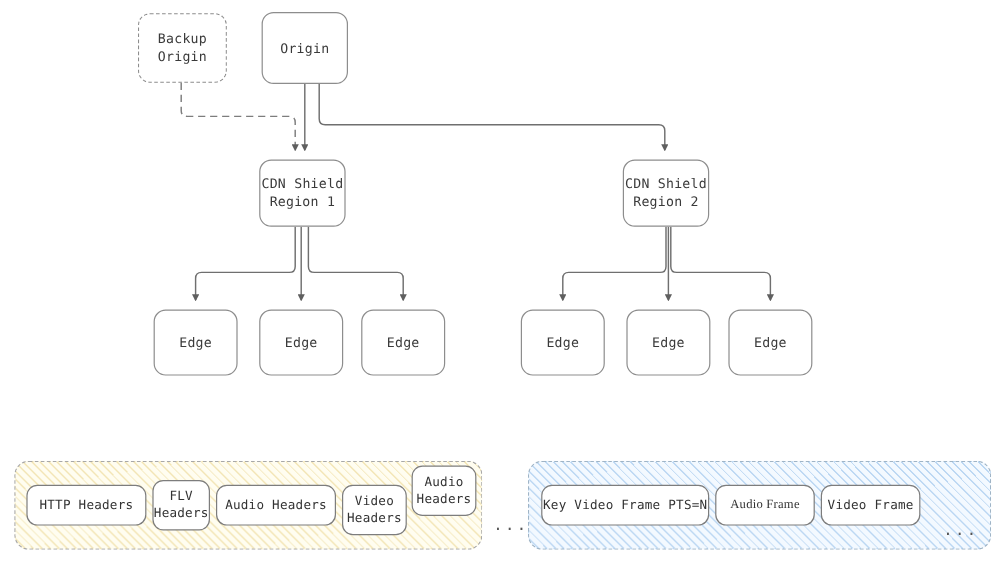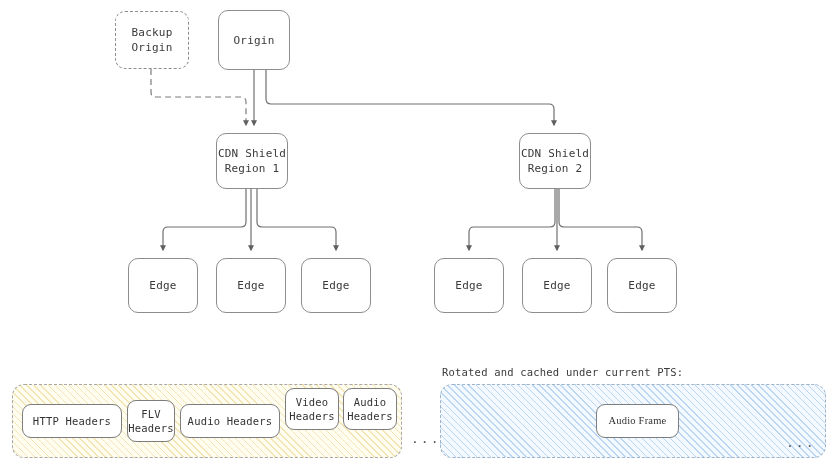--- a/index.html
+++ b/index.html
@@ -157,24 +157,25 @@
   <div class="node" style="left: 301px; top: 258px; width: 70px; height: 55px;">Edge</div>
   <div class="node" style="left: 434px; top: 258px; width: 70px; height: 55px;">Edge</div>
   <div class="node" style="left: 522px; top: 258px; width: 70px; height: 55px;">Edge</div>
   <div class="node" style="left: 607px; top: 258px; width: 70px; height: 55px;">Edge</div>
 
   <div class="panel yellow" style="left: 12px; top: 384px; width: 390px; height: 74px;"></div>
   <div class="chip" style="left: 22px; top: 404px; width: 100px; height: 34px;">HTTP Headers</div>
   <div class="chip" style="left: 127px; top: 400px; width: 48px; height: 42px;">FLV
 Headers</div>
   <div class="chip" style="left: 180px; top: 404px; width: 100px; height: 34px;">Audio Headers</div>
-  <div class="chip" style="left: 285px; top: 388px; width: 54px; height: 42px;">Video
+  <div class="chip" style="left: 285px; top: 404px; width: 54px; height: 42px;">Video
 Headers</div>
   <div class="chip" style="left: 343px; top: 388px; width: 54px; height: 42px;">Audio
 Headers</div>
   <div class="ellipsis" style="left: 411px; top: 432px;">...</div>
 
-  <div class="caption" style="left: 442px; top: 365px;">Rotated and cached under current PTS:</div>
   <div class="panel blue" style="left: 440px; top: 384px; width: 386px; height: 74px;"></div>
+  <div class="chip" style="left: 451px; top: 404px; width: 140px; height: 34px;">Key Video Frame PTS=N</div>
   <div class="chip" style="left: 596px; top: 404px; width: 83px; height: 34px; font-family: Liberation Serif, serif;">Audio Frame</div>
+  <div class="chip" style="left: 684px; top: 404px; width: 83px; height: 34px;">Video Frame</div>
   <div class="ellipsis" style="left: 786px; top: 436px;">...</div>
 
 </div>
 
 </body></html>

